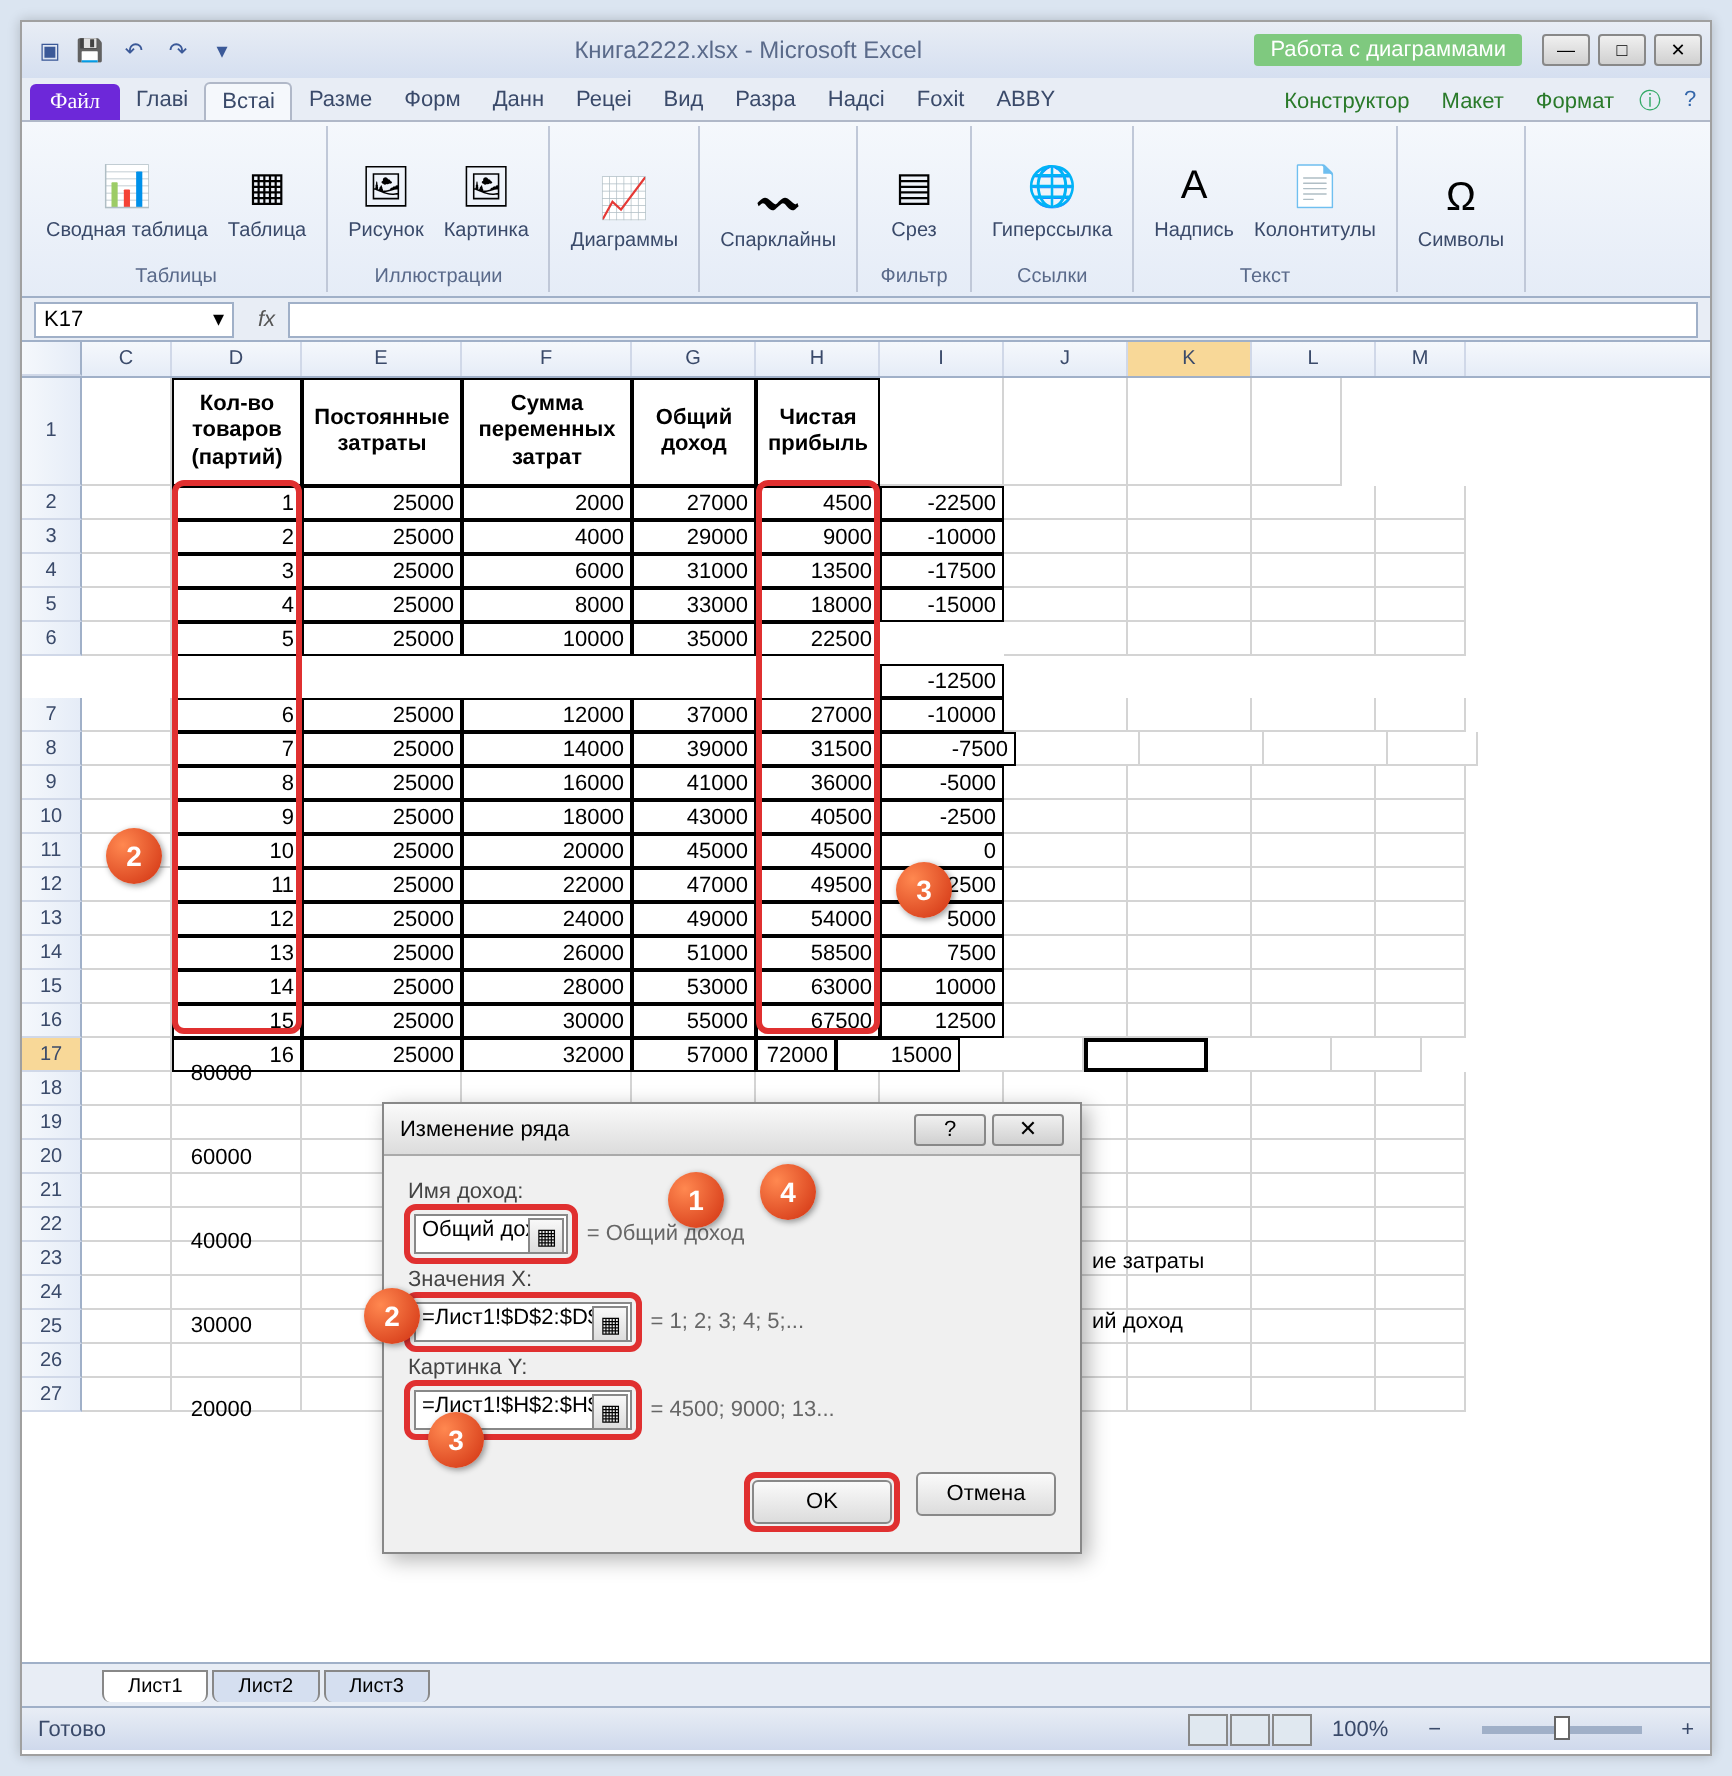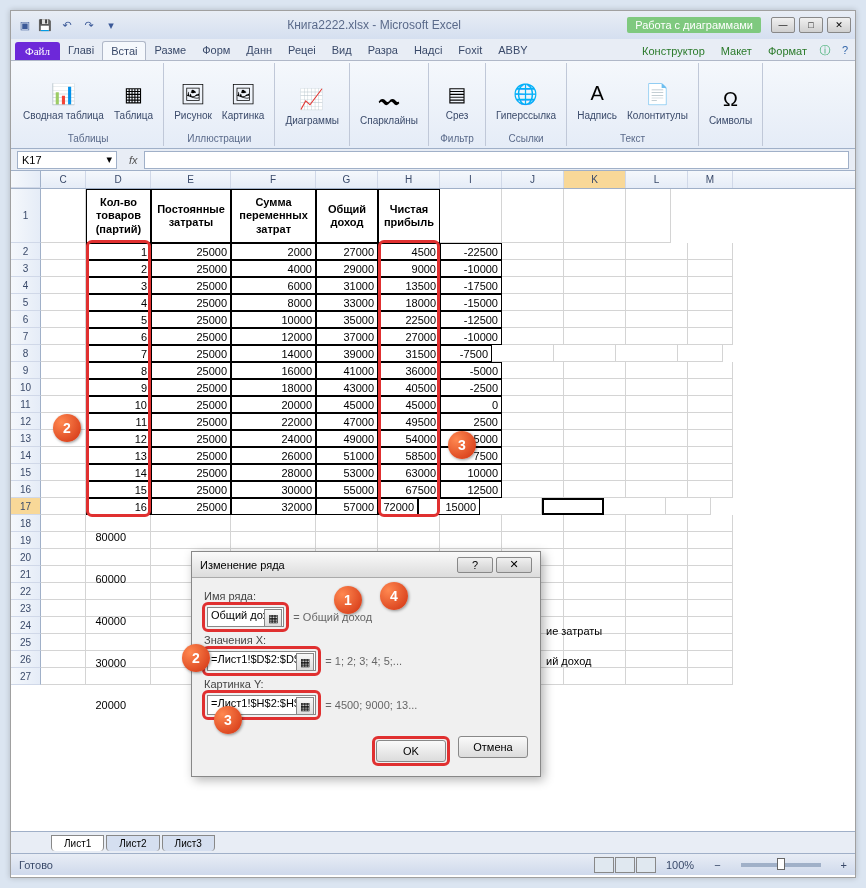--- a/index.html
+++ b/index.html
@@ -304,21 +304,21 @@
           <div class="cell" style="width: 45px;"></div>
         </div>
         <div class="cell-row ">
           <div class="row-header" style="height: 17px;">6</div>
           <div class="cell" style="width: 45px;"></div>
           <div class="cell data" style="width: 65px;">5</div>
           <div class="cell data" style="width: 80px;">25000</div>
           <div class="cell data" style="width: 85px;">10000</div>
           <div class="cell data" style="width: 62px;">35000</div>
           <div class="cell data" style="width: 62px;">22500</div>
-          <div class="cell data" style="width: 62px;">-12500</div>
+          <div class="cell data" style="width: 62px; margin-top: 21px;">-12500</div>
           <div class="cell" style="width: 62px;"></div>
           <div class="cell" style="width: 62px;"></div>
           <div class="cell" style="width: 62px;"></div>
           <div class="cell" style="width: 45px;"></div>
         </div>
         <div class="cell-row ">
           <div class="row-header" style="height: 17px;">7</div>
           <div class="cell" style="width: 45px;"></div>
           <div class="cell data" style="width: 65px;">6</div>
           <div class="cell data" style="width: 80px;">25000</div>
@@ -332,21 +332,21 @@
           <div class="cell" style="width: 45px;"></div>
         </div>
         <div class="cell-row ">
           <div class="row-header" style="height: 17px;">8</div>
           <div class="cell" style="width: 45px;"></div>
           <div class="cell data" style="width: 65px;">7</div>
           <div class="cell data" style="width: 80px;">25000</div>
           <div class="cell data" style="width: 85px;">14000</div>
           <div class="cell data" style="width: 62px;">39000</div>
           <div class="cell data" style="width: 62px;">31500</div>
-          <div class="cell data" style="width: 52px;">-7500</div>
+          <div class="cell data" style="width: 68px;">-7500</div>
           <div class="cell" style="width: 62px;"></div>
           <div class="cell" style="width: 62px;"></div>
           <div class="cell" style="width: 62px;"></div>
           <div class="cell" style="width: 45px;"></div>
         </div>
         <div class="cell-row ">
           <div class="row-header" style="height: 17px;">9</div>
           <div class="cell" style="width: 45px;"></div>
           <div class="cell data" style="width: 65px;">8</div>
           <div class="cell data" style="width: 80px;">25000</div>
@@ -630,21 +630,21 @@
         <div style="font-size: 11px; margin-bottom: 18px;">ий доход</div>
       </div>
 
     <div class="dialog" style="left:180px; top:380px;">
       <div class="dlg-title">
         <span class="dlg-title-text">Изменение ряда</span>
         <div class="dlg-close">?</div>
         <div class="dlg-close">✕</div>
       </div>
       <div class="dlg-body">
-        <div class="dlg-label">Имя ряда:</div>
+        <div class="dlg-label">Имя доход:</div>
         <div class="dlg-field-row">
           <div class="dlg-field-hl" style="position:relative;">
             <div class="dlg-input"><span>Общий доход</span><div class="dlg-refbtn">▦</div></div>
           </div>
           <span class="dlg-result">= Общий доход</span>
           <div class="callout" style="left:130px; top:-18px;">1</div>
         </div>
         <div class="dlg-label">Значения X:</div>
         <div class="dlg-field-row">
           <div class="dlg-field-hl" style="position:relative;">

